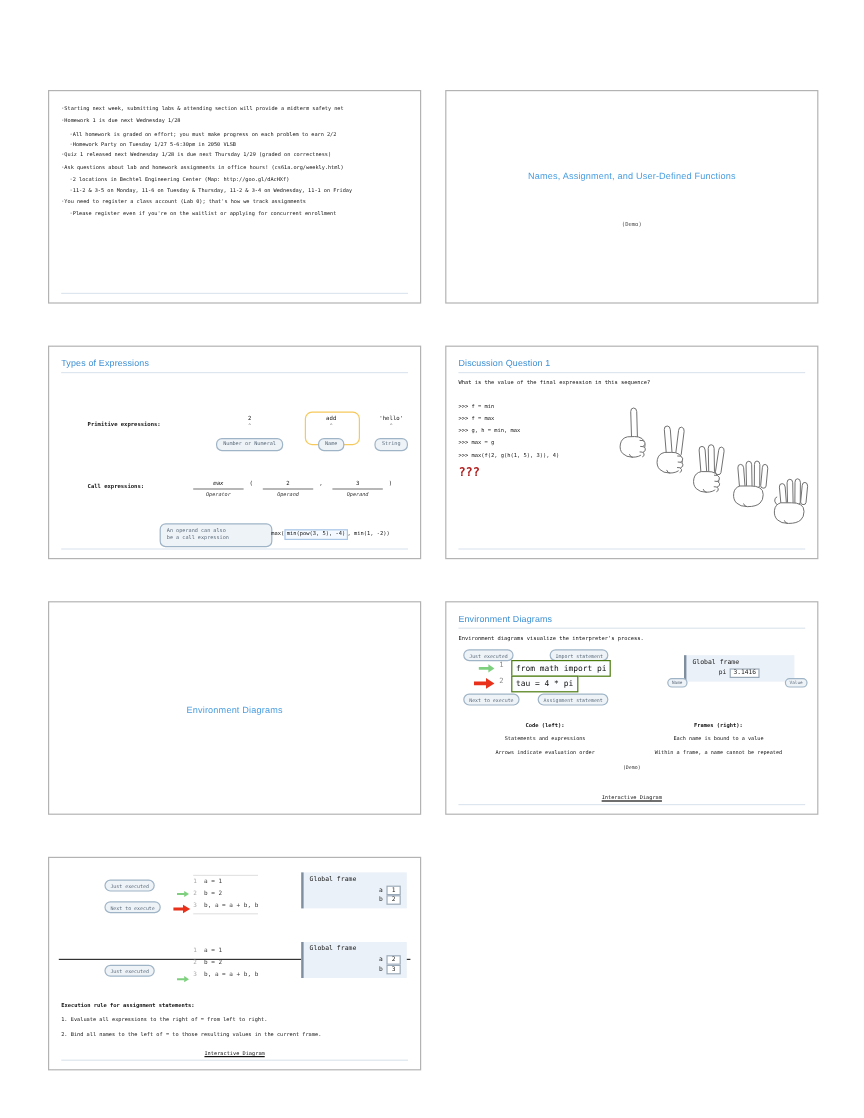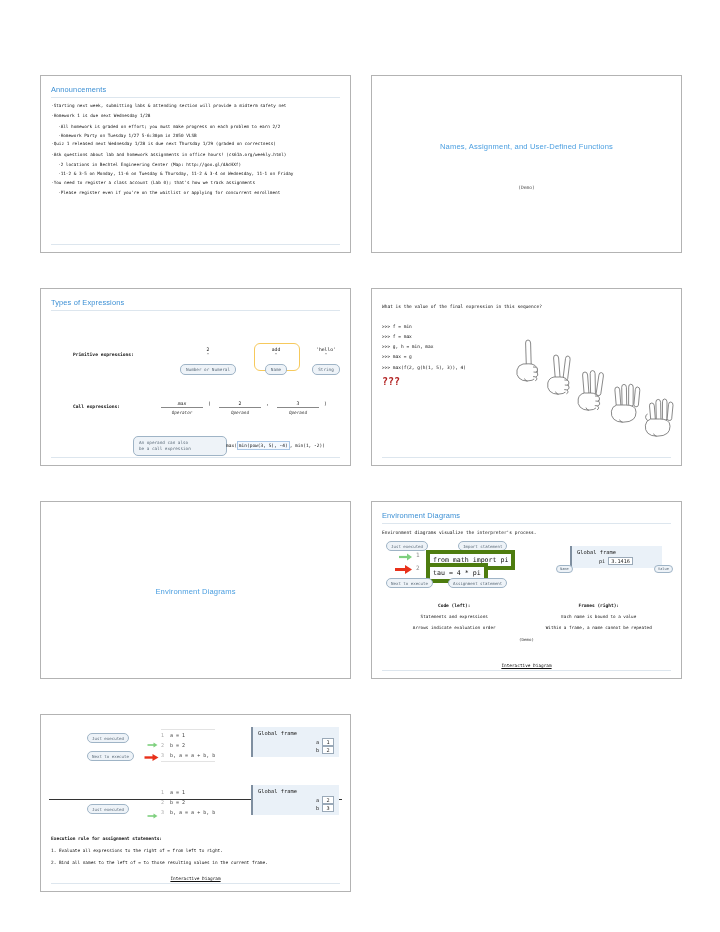--- a/index.html
+++ b/index.html
@@ -278,21 +278,21 @@
     font-family: "DejaVu Sans Mono", monospace;
     font-size: 4.1px;
     padding: 1.6px 4px;
     white-space: nowrap;
   }
   .codeline {
     position: absolute;
     font-family: "DejaVu Sans Mono", monospace;
     font-size: 6.6px;
     color: #111;
-    border: 4px solid #4d7c0f;
+    border: 1px solid #4d7c0f;
     background: #fbfdff;
     padding: 2px 3px;
     white-space: pre;
   }
   .lineno {
     position: absolute;
     font-family: "DejaVu Sans Mono", monospace;
     font-size: 6px;
     color: #8a8a8a;
   }
@@ -389,21 +389,20 @@
 </style>
 </head>
 <body>
 
 <div class="page">
   <div class="grid">
 
 
     <div class="slide">
       <div class="slide-inner">
-        <div class="s-title">Announcements</div>
         <div class="ann-list">
           <div class="ann-item">·<span>Starting next week, submitting labs &amp; attending section will provide a midterm safety net</span></div>
           <div class="ann-item">·<span>Homework 1 is due next Wednesday 1/28</span></div>
           <div class="ann-item sub">·<span>All homework is graded on effort; you must make progress on each problem to earn 2/2</span></div>
           <div class="ann-item sub">·<span>Homework Party on Tuesday 1/27 5-6:30pm in 2050 VLSB</span></div>
           <div class="ann-item">·<span>Quiz 1 released next Wednesday 1/28 is due next Thursday 1/29 (graded on correctness)</span></div>
           <div class="ann-item">·<span>Ask questions about lab and homework assignments in office hours! (cs61a.org/weekly.html)</span></div>
           <div class="ann-item sub">·<span>2 locations in Bechtel Engineering Center (Map: http://goo.gl/dAcHXf)</span></div>
           <div class="ann-item sub">·<span>11-2 &amp; 3-5 on Monday, 11-6 on Tuesday &amp; Thursday, 11-2 &amp; 3-4 on Wednesday, 11-1 on Friday</span></div>
           <div class="ann-item">·<span>You need to register a class account (Lab 0); that's how we track assignments</span></div>
@@ -475,20 +474,21 @@
             <span>max</span><span>(</span><span class="nested-inner">min(pow(3, 5), -4)</span><span>, min(1, -2))</span>
           </div>
 
         </div>
         <div class="slide-footrule"></div>
       </div>
     </div>
 
     <div class="slide">
       <div class="slide-inner">
+        <div class="s-title">Discussion Question 1</div>
         <div class="dq-q">What is the value of the final expression in this sequence?</div>
         <div class="dq-code">
           <div>&gt;&gt;&gt; f = min</div>
           <div>&gt;&gt;&gt; f = max</div>
           <div>&gt;&gt;&gt; g, h = min, max</div>
           <div>&gt;&gt;&gt; max = g</div>
           <div>&gt;&gt;&gt; max(f(2, g(h(1, 5), 3)), 4)</div>
         </div>
         <div class="dq-ans">???</div>
 

